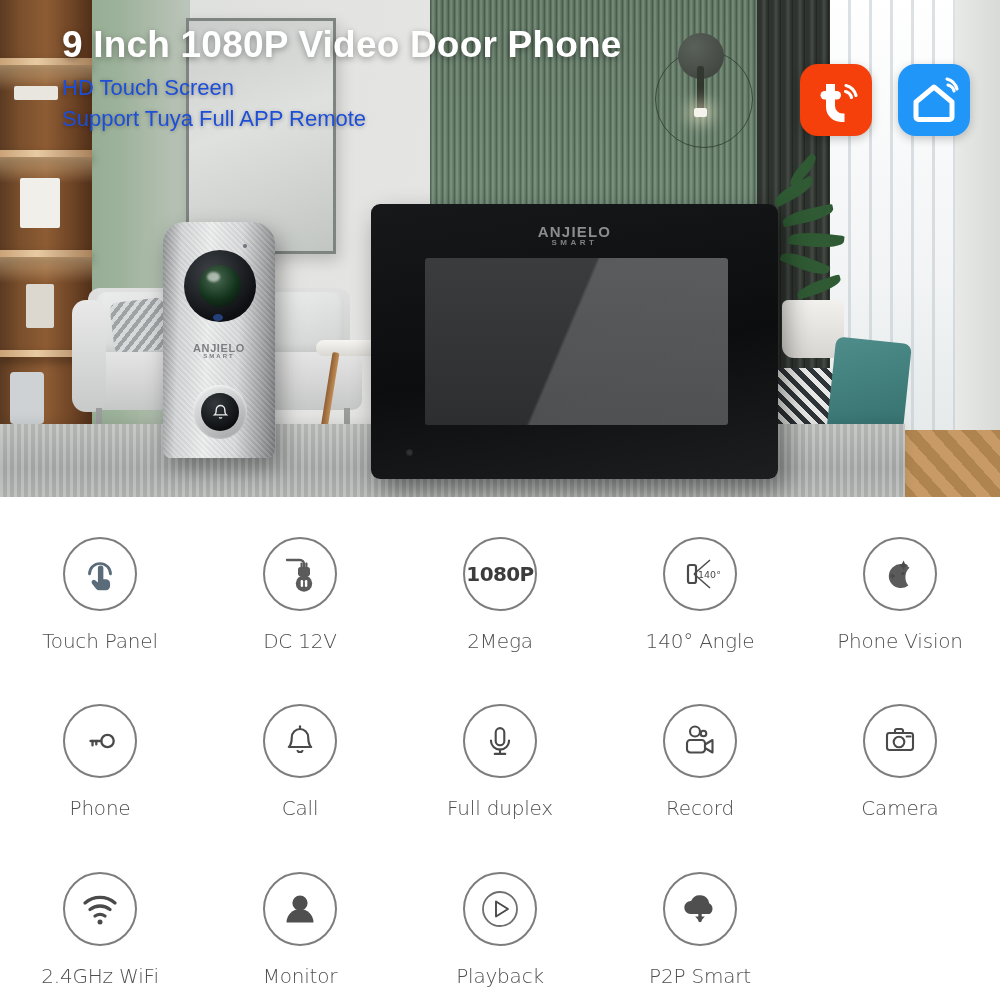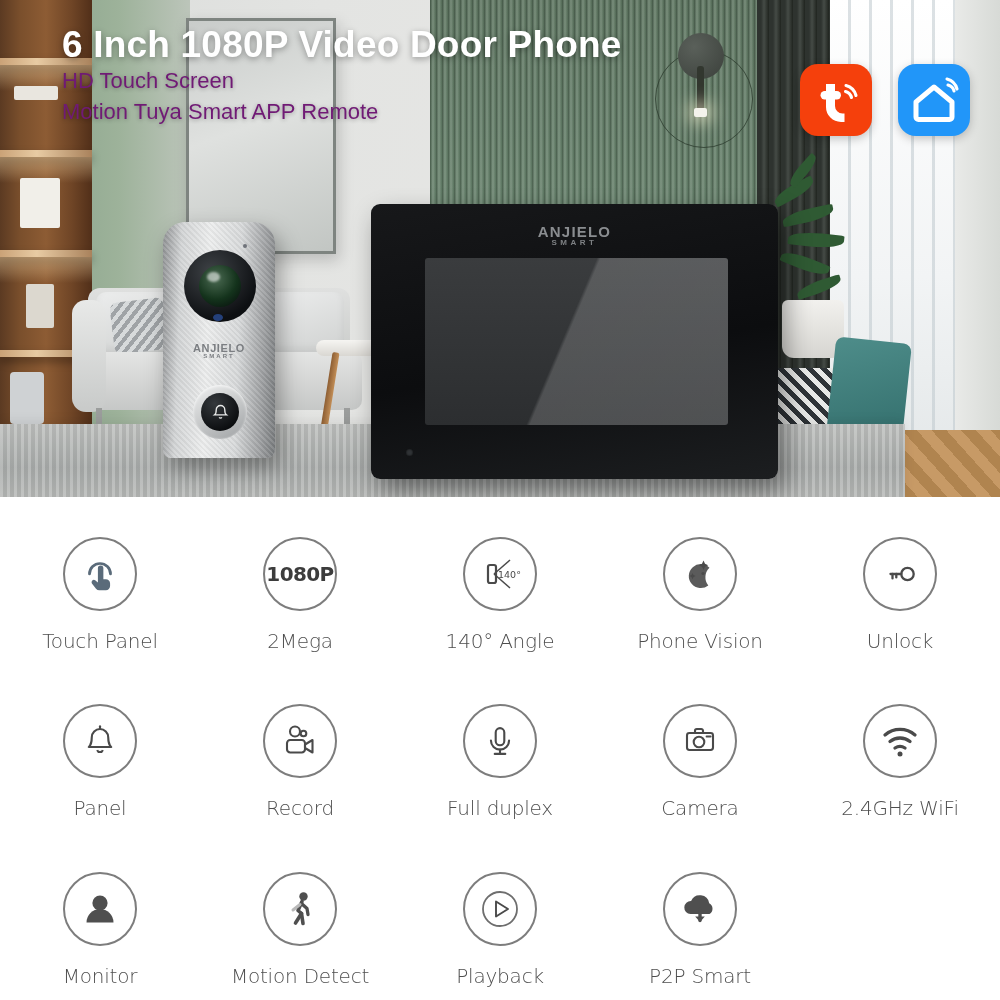--- a/index.html
+++ b/index.html
@@ -93,21 +93,21 @@
   .rug{position:absolute;left:0;top:424px;width:905px;height:73px;
     background:linear-gradient(180deg,#bdbfbd,#a9acab 60%,#b6b8b6);
     box-shadow:0 -3px 10px rgba(0,0,0,.08);}
   .rug-tex{position:absolute;left:0;top:424px;width:905px;height:73px;
     background:repeating-linear-gradient(90deg,rgba(255,255,255,.16) 0 3px,rgba(0,0,0,.05) 3px 7px);}
 
   
   .headline{position:absolute;left:62px;top:26px;z-index:40;}
   .h-title{font-size:37px;font-weight:bold;color:#fff;letter-spacing:.2px;line-height:1;
     text-shadow:0 2px 6px rgba(0,0,0,.35);white-space:nowrap;}
-  .h-sub{font-size:22px;color:#701a75;line-height:1.42;margin-top:2px;
+  .h-sub{font-size:22px;color:#1d4ed8;line-height:1.42;margin-top:9px;
     text-shadow:0 1px 4px rgba(0,0,0,.32);white-space:nowrap;}
 
   
   .badges{position:absolute;right:30px;top:64px;z-index:45;display:flex;gap:26px;}
   .badge{width:72px;height:72px;border-radius:18px;position:relative;
     box-shadow:0 3px 10px rgba(0,0,0,.22);}
   .badge-tuya{background:#f5400c;}
   .badge-smartlife{background:#2196f9;}
 
   
@@ -255,24 +255,24 @@
         <span>ANJIELO</span>
         <small>SMART</small>
       </div>
       <div class="mon-screen"></div>
       <div class="mon-gloss"></div>
       <div class="mon-led"></div>
     </div>
     <div class="mon-gloss2"></div>
 
     <div class="headline">
-      <div class="h-title">6 Inch 1080P Video Door Phone</div>
+      <div class="h-title">9 Inch 1080P Video Door Phone</div>
       <div class="h-sub">
         <div>HD Touch Screen</div>
-        <div>Motion Tuya Smart APP Remote</div>
+        <div>Support Tuya Full APP Remote</div>
       </div>
     </div>
 
     <div class="badges">
       <div class="badge badge-tuya">
         <svg width="72" height="72" viewBox="0 0 72 72">
           <path d="M26 20 h9 v22 a7.5 7.5 0 0 0 7.5 7.5 h2 v8.5 h-3.5 A15 15 0 0 1 26 43 z" fill="#fff"></path>
           <rect x="20.5" y="27" width="20.5" height="8.5" rx="4.2" fill="#fff"></rect>
           <path d="M45.5 27.5a8.5 8.5 0 0 1 6 6" stroke="#fff" stroke-width="3.1" fill="none" stroke-linecap="round"></path>
           <path d="M46 21.5a14 14 0 0 1 10 10" stroke="#fff" stroke-width="3.1" fill="none" stroke-linecap="round"></path>
@@ -293,20 +293,34 @@
     <div class="feat">
       <div class="feat-circle">
         <svg width="42" height="42" viewBox="0 0 40 40">
           <path d="M10 20a10 10 0 1 1 20 0" fill="none" stroke="#5a6b7a" stroke-width="2.6" stroke-linecap="round"></path>
           <path d="M18 14.5a2.6 2.6 0 0 1 5.2 0V25h2.4a4 4 0 0 1 4 4v2.5a4 4 0 0 1-4 4h-6.3a4 4 0 0 1-3.1-1.5l-3.9-5a2.2 2.2 0 0 1 3.1-3l2.6 2.2z" fill="#5a6b7a"></path>
         </svg>
       </div>
       <div class="feat-label">Touch Panel</div>
     </div>
 
+    <div class="feat">
+      <div class="feat-circle">
+        <svg width="44" height="44" viewBox="0 0 44 44">
+          <path d="M9 8h13a4 4 0 0 1 4 4v3" fill="none" stroke="#5b5b5b" stroke-width="2.3" stroke-linecap="round"></path>
+          <rect x="20" y="15" width="12" height="9" rx="2.6" fill="#5b5b5b"></rect>
+          <rect x="22.5" y="10.5" width="2.2" height="5" rx="1" fill="#5b5b5b"></rect>
+          <rect x="27.3" y="10.5" width="2.2" height="5" rx="1" fill="#5b5b5b"></rect>
+          <circle cx="26" cy="31.5" r="8.2" fill="#5b5b5b"></circle>
+          <rect x="22.7" y="28" width="2.4" height="7" rx="1.2" fill="#fff"></rect>
+          <rect x="26.9" y="28" width="2.4" height="7" rx="1.2" fill="#fff"></rect>
+        </svg>
+      </div>
+      <div class="feat-label">DC 12V</div>
+    </div>
 
     <div class="feat">
       <div class="feat-circle">
         <span class="txt1080">1080P</span>
       </div>
       <div class="feat-label">2Mega</div>
     </div>
 
     <div class="feat">
       <div class="feat-circle">
@@ -334,61 +348,61 @@
 
     <div class="feat">
       <div class="feat-circle">
         <svg width="44" height="44" viewBox="0 0 44 44">
           <circle cx="29.5" cy="22" r="6.2" fill="none" stroke="#4a4a4a" stroke-width="2.3"></circle>
           <path d="M23.3 22 H12.5" stroke="#4a4a4a" stroke-width="2.3" stroke-linecap="round"></path>
           <path d="M14.5 22 v4.4" stroke="#4a4a4a" stroke-width="2.3" stroke-linecap="round"></path>
           <path d="M18.3 22 v3.4" stroke="#4a4a4a" stroke-width="2.3" stroke-linecap="round"></path>
         </svg>
       </div>
-      <div class="feat-label">Unlock</div>
+      <div class="feat-label">Phone</div>
     </div>
 
     <div class="feat">
       <div class="feat-circle">
         <svg width="42" height="42" viewBox="0 0 44 44">
           <path d="M22 9.5a8.6 8.6 0 0 0-8.6 8.6c0 8-3.2 10.2-3.2 10.2h23.6s-3.2-2.2-3.2-10.2A8.6 8.6 0 0 0 22 9.5z" fill="none" stroke="#4a4a4a" stroke-width="2.2" stroke-linejoin="round"></path>
           <path d="M19 31.5a3.2 3.2 0 0 0 6 0" fill="none" stroke="#4a4a4a" stroke-width="2.2"></path>
           <path d="M22 6.5v3" stroke="#4a4a4a" stroke-width="2.2" stroke-linecap="round"></path>
         </svg>
       </div>
-      <div class="feat-label">Panel</div>
-    </div>
-
-    <div class="feat">
-      <div class="feat-circle">
-        <svg width="44" height="44" viewBox="0 0 44 44">
-          <circle cx="17" cy="12.5" r="5" fill="none" stroke="#4a4a4a" stroke-width="2.1"></circle>
-          <circle cx="25.5" cy="14.5" r="2.8" fill="none" stroke="#4a4a4a" stroke-width="2.1"></circle>
-          <rect x="9" y="21" width="18" height="12.5" rx="3.2" fill="none" stroke="#4a4a4a" stroke-width="2.1"></rect>
-          <path d="M27 25.5 L34.5 21 v12.5 L27 29z" fill="none" stroke="#4a4a4a" stroke-width="2.1" stroke-linejoin="round"></path>
-        </svg>
-      </div>
-      <div class="feat-label">Record</div>
+      <div class="feat-label">Call</div>
     </div>
 
     <div class="feat">
       <div class="feat-circle">
         <svg width="42" height="42" viewBox="0 0 44 44">
           <rect x="17.5" y="8.5" width="9" height="18" rx="4.5" fill="none" stroke="#4a4a4a" stroke-width="2.2"></rect>
           <path d="M12.5 21.5a9.5 9.5 0 0 0 19 0" fill="none" stroke="#4a4a4a" stroke-width="2.2" stroke-linecap="round"></path>
           <path d="M22 31v4.5" stroke="#4a4a4a" stroke-width="2.2" stroke-linecap="round"></path>
           <path d="M16.5 35.5h11" stroke="#4a4a4a" stroke-width="2.2" stroke-linecap="round"></path>
         </svg>
       </div>
       <div class="feat-label">Full duplex</div>
     </div>
 
     <div class="feat">
       <div class="feat-circle">
         <svg width="44" height="44" viewBox="0 0 44 44">
+          <circle cx="17" cy="12.5" r="5" fill="none" stroke="#4a4a4a" stroke-width="2.1"></circle>
+          <circle cx="25.5" cy="14.5" r="2.8" fill="none" stroke="#4a4a4a" stroke-width="2.1"></circle>
+          <rect x="9" y="21" width="18" height="12.5" rx="3.2" fill="none" stroke="#4a4a4a" stroke-width="2.1"></rect>
+          <path d="M27 25.5 L34.5 21 v12.5 L27 29z" fill="none" stroke="#4a4a4a" stroke-width="2.1" stroke-linejoin="round"></path>
+        </svg>
+      </div>
+      <div class="feat-label">Record</div>
+    </div>
+
+    <div class="feat">
+      <div class="feat-circle">
+        <svg width="44" height="44" viewBox="0 0 44 44">
           <rect x="9" y="14" width="26" height="17" rx="2.4" fill="none" stroke="#4a4a4a" stroke-width="2.1"></rect>
           <path d="M17 14v-2.2a1.8 1.8 0 0 1 1.8-1.8h4.4a1.8 1.8 0 0 1 1.8 1.8V14" fill="none" stroke="#4a4a4a" stroke-width="2.1"></path>
           <circle cx="21" cy="23" r="5.3" fill="none" stroke="#4a4a4a" stroke-width="2.1"></circle>
           <path d="M28.5 17.5h4.2" stroke="#4a4a4a" stroke-width="1.8" stroke-linecap="round"></path>
         </svg>
       </div>
       <div class="feat-label">Camera</div>
     </div>
 
     <div class="feat">
@@ -406,32 +420,20 @@
     <div class="feat">
       <div class="feat-circle">
         <svg width="44" height="44" viewBox="0 0 44 44">
           <circle cx="22" cy="16" r="7.6" fill="#4f4f4f"></circle>
           <path d="M8.5 35.5a13.5 13.5 0 0 1 27 0z" fill="#4f4f4f"></path>
         </svg>
       </div>
       <div class="feat-label">Monitor</div>
     </div>
 
-    <div class="feat">
-      <div class="feat-circle">
-        <svg width="44" height="44" viewBox="0 0 44 44">
-          <circle cx="25.5" cy="9.5" r="4.2" fill="#4f4f4f"></circle>
-          <path d="M24 14.5l-4 9 3.5 3 1.5 10" fill="none" stroke="#4f4f4f" stroke-width="3.6" stroke-linecap="round" stroke-linejoin="round"></path>
-          <path d="M23.5 26.5L17.5 36" fill="none" stroke="#4f4f4f" stroke-width="3.6" stroke-linecap="round"></path>
-          <path d="M24 17l5 4.5 1 6" fill="none" stroke="#4f4f4f" stroke-width="3.3" stroke-linecap="round" stroke-linejoin="round"></path>
-          <path d="M22 17.5l-7 5.5" fill="none" stroke="#b9b9b9" stroke-width="3" stroke-linecap="round"></path>
-        </svg>
-      </div>
-      <div class="feat-label">Motion Detect</div>
-    </div>
 
     <div class="feat">
       <div class="feat-circle">
         <svg width="50" height="50" viewBox="0 0 50 50">
           <circle cx="25" cy="25" r="17" fill="none" stroke="#6e6e6e" stroke-width="1.8"></circle>
           <path d="M21 17.5 L33 25 L21 32.5 z" fill="none" stroke="#4a4a4a" stroke-width="1.9" stroke-linejoin="round"></path>
         </svg>
       </div>
       <div class="feat-label">Playback</div>
     </div>

